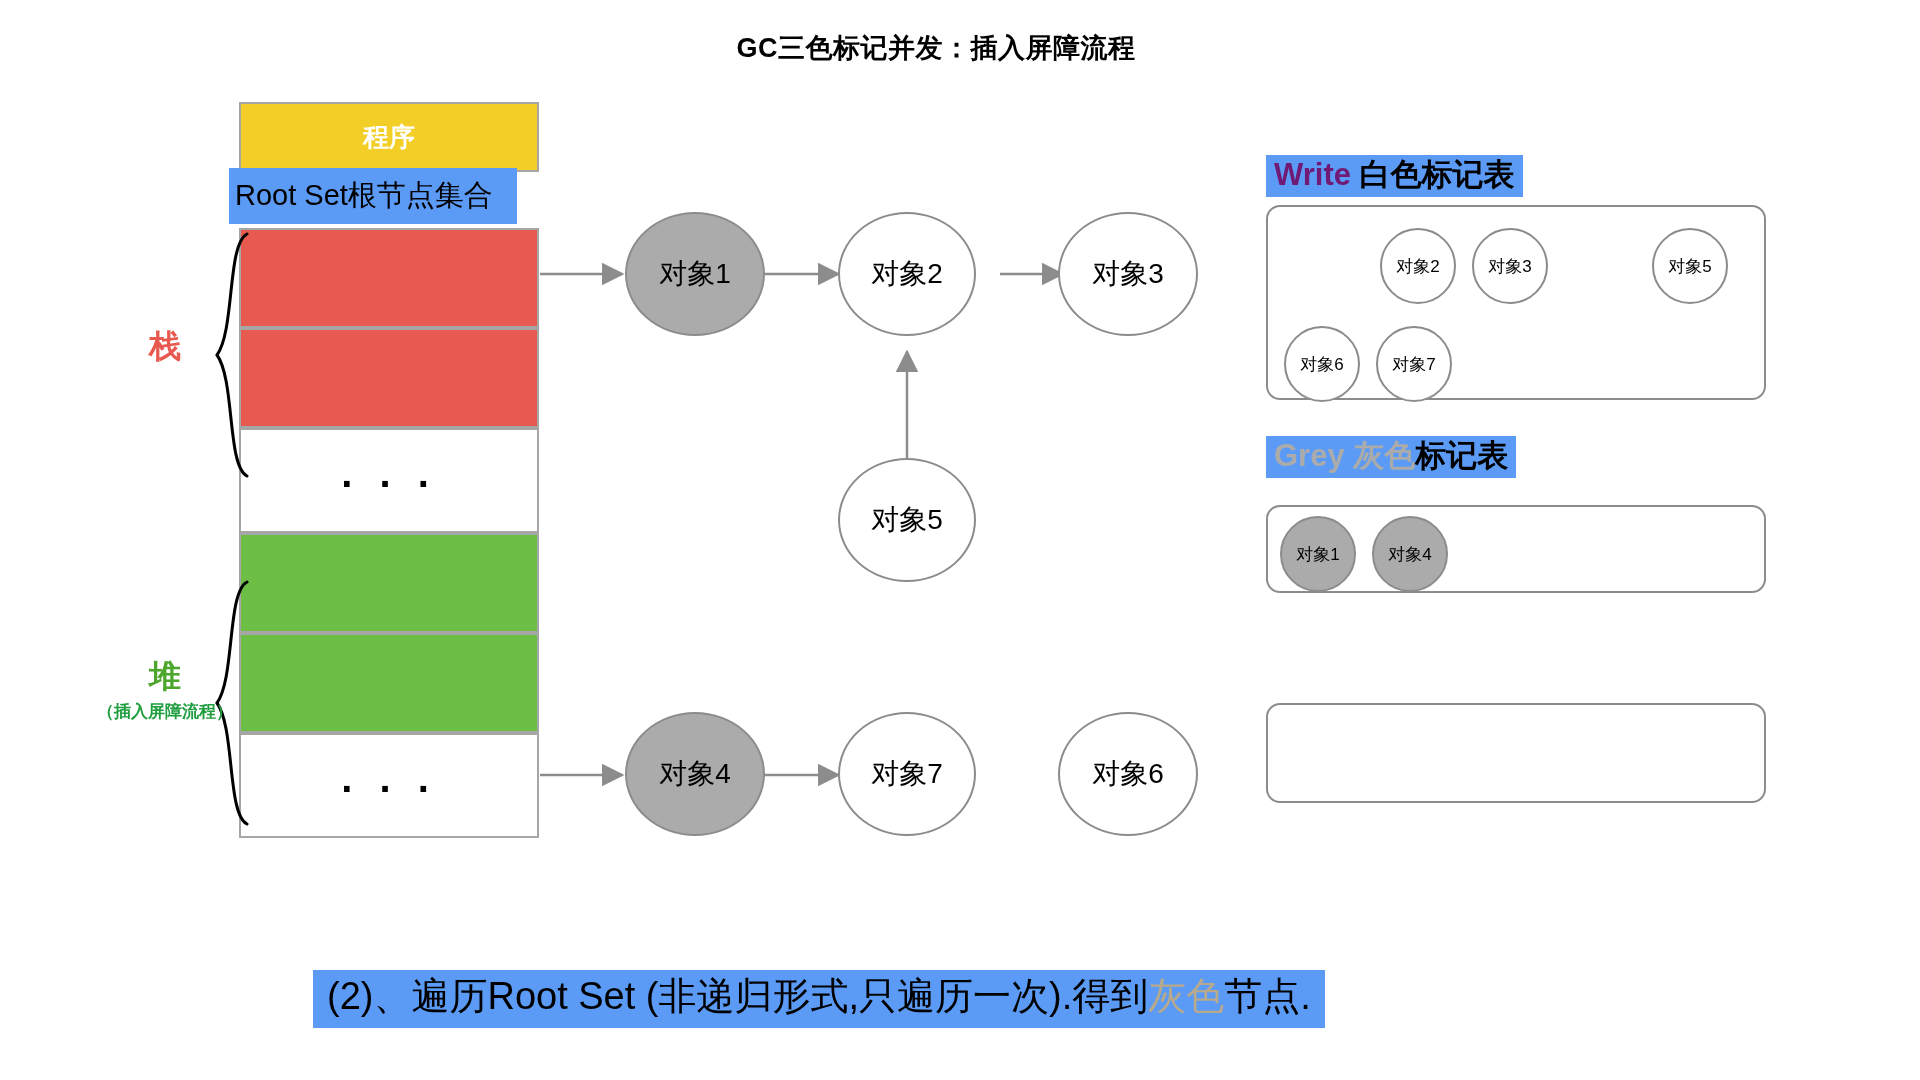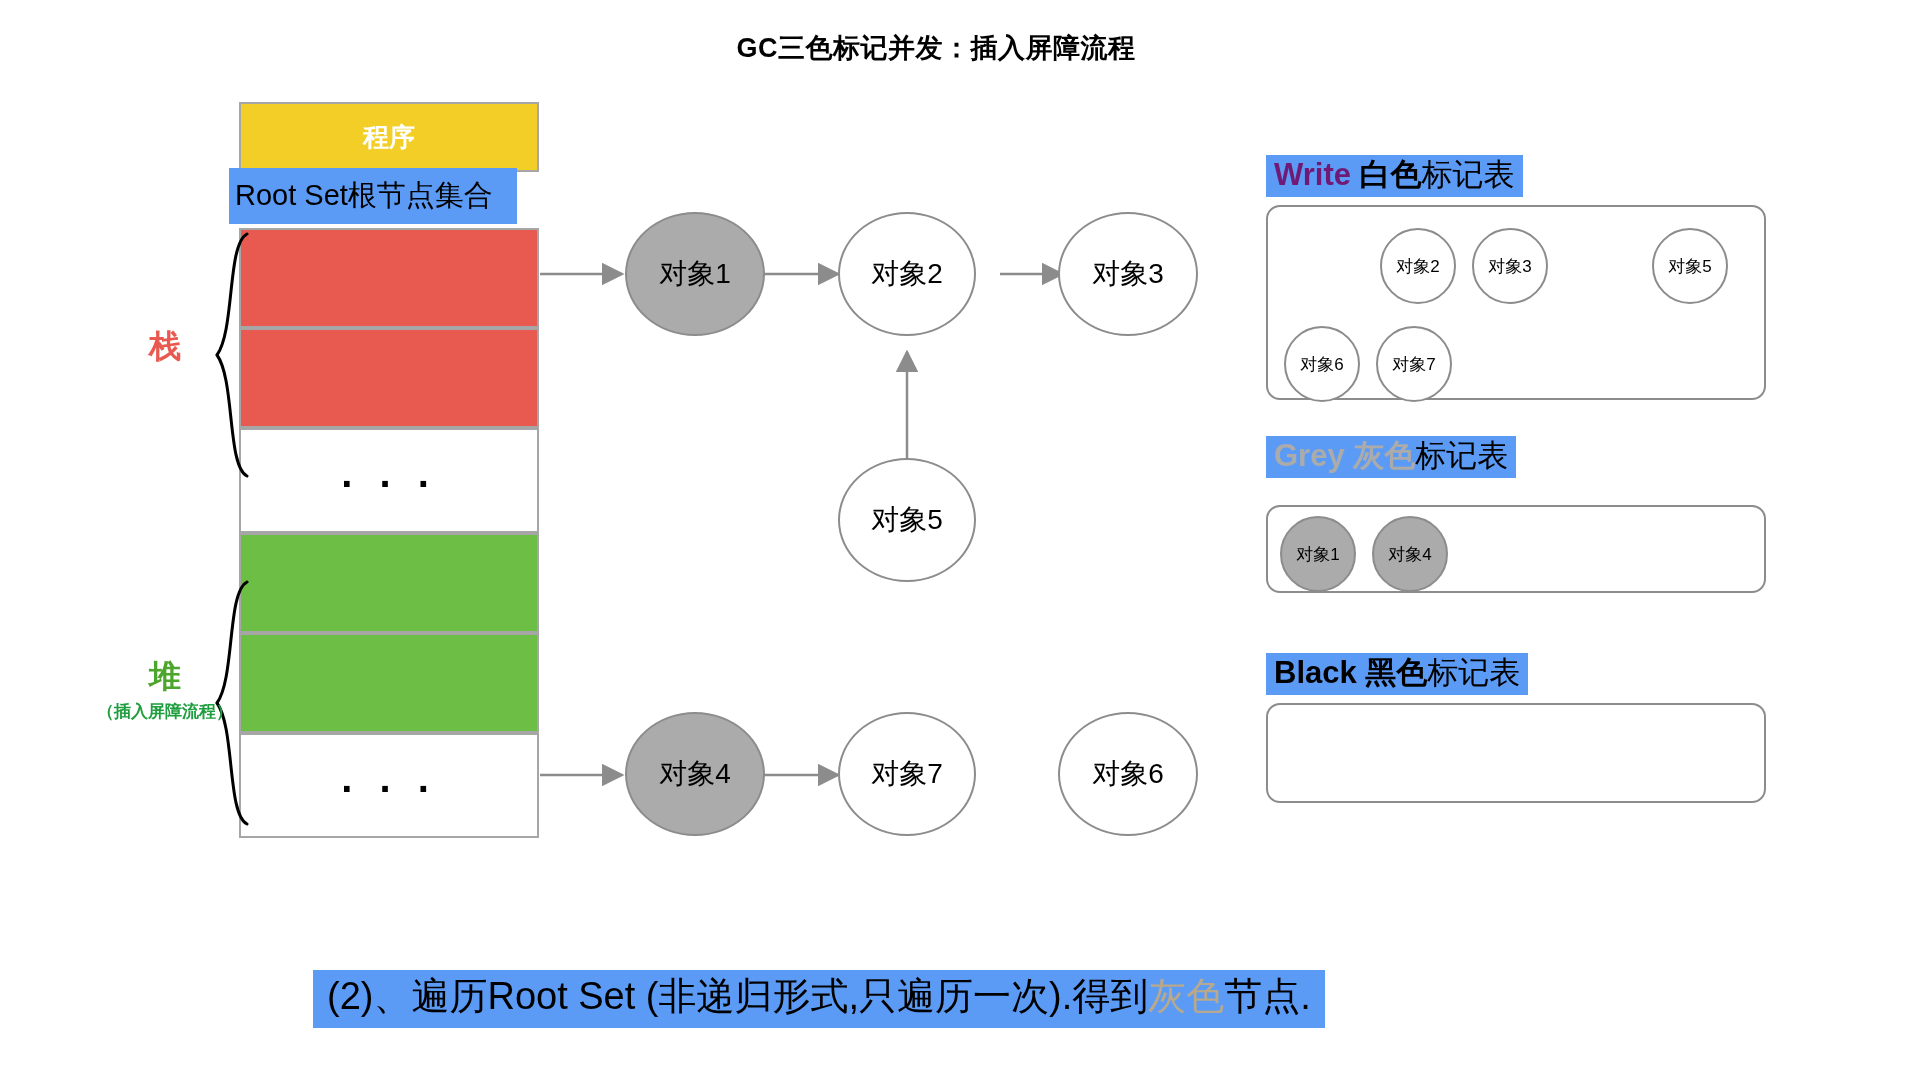--- a/index.html
+++ b/index.html
@@ -145,21 +145,21 @@
     position: absolute;
     background: #5B9BF5;
     font-size: 31px;
     font-weight: bold;
     padding: 3px 8px 5px 8px;
     white-space: nowrap;
     line-height: 1.1;
   }
   .table-title .en { color: #701a75; }
   .table-title .cn-col { color: #000000; }
-  .table-title .tail { color: #000000; font-weight: normal; }
+  .table-title .tail { color: #000000; font-weight: bold; }
   .title-grey .en, .title-grey .cn-col { color: #ABABAB; }
   .title-black .en, .title-black .cn-col { color: #000000; }
 
   .table-box {
     position: absolute;
     box-sizing: border-box;
     border: 2px solid #8c8c8c;
     border-radius: 14px;
     background: #ffffff;
   }
@@ -261,22 +261,19 @@
   <div class="chip" style="left:1284px;top:326px;width:76px;height:76px;">对象6</div>
   <div class="chip" style="left:1376px;top:326px;width:76px;height:76px;">对象7</div>
 
   <div class="table-title title-grey" style="left:1266px;top:436px;">
     <span class="en">Grey</span><span class="en">&nbsp;</span><span class="cn-col">灰色</span><span class="tail">标记表</span>
   </div>
   <div class="table-box" style="left:1266px;top:505px;width:500px;height:88px;"></div>
   <div class="chip grey" style="left:1280px;top:516px;width:76px;height:76px;">对象1</div>
   <div class="chip grey" style="left:1372px;top:516px;width:76px;height:76px;">对象4</div>
 
-  <div class="table-title title-black" style="left:1266px;top:653px;">
-    <span class="en">Black</span><span class="en">&nbsp;</span><span class="cn-col">黑色</span><span class="tail">标记表</span>
-  </div>
   <div class="table-box" style="left:1266px;top:703px;width:500px;height:100px;"></div>
 
   <div id="caption">
     <span>(2)、遍历Root Set (非递归形式,只遍历一次).得到</span><span class="hl">灰色</span><span>节点.</span>
   </div>
 
 </div>
 
 </body></html>

